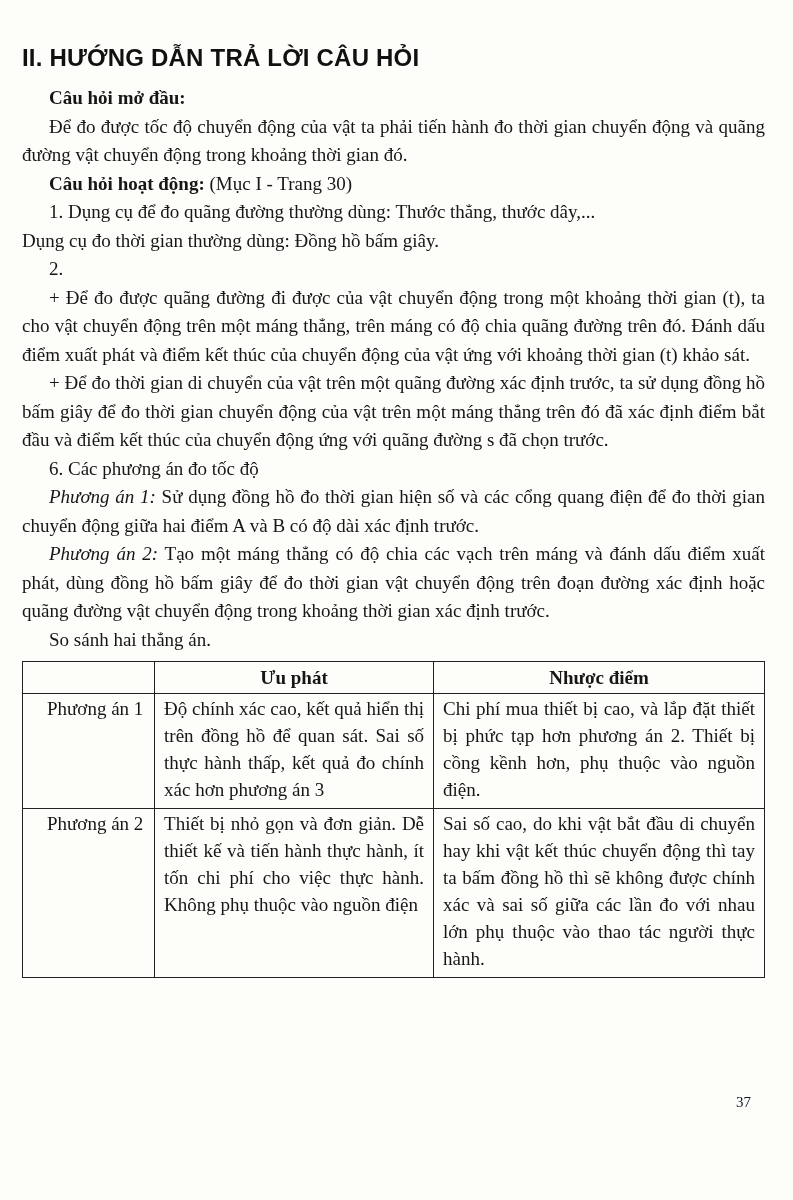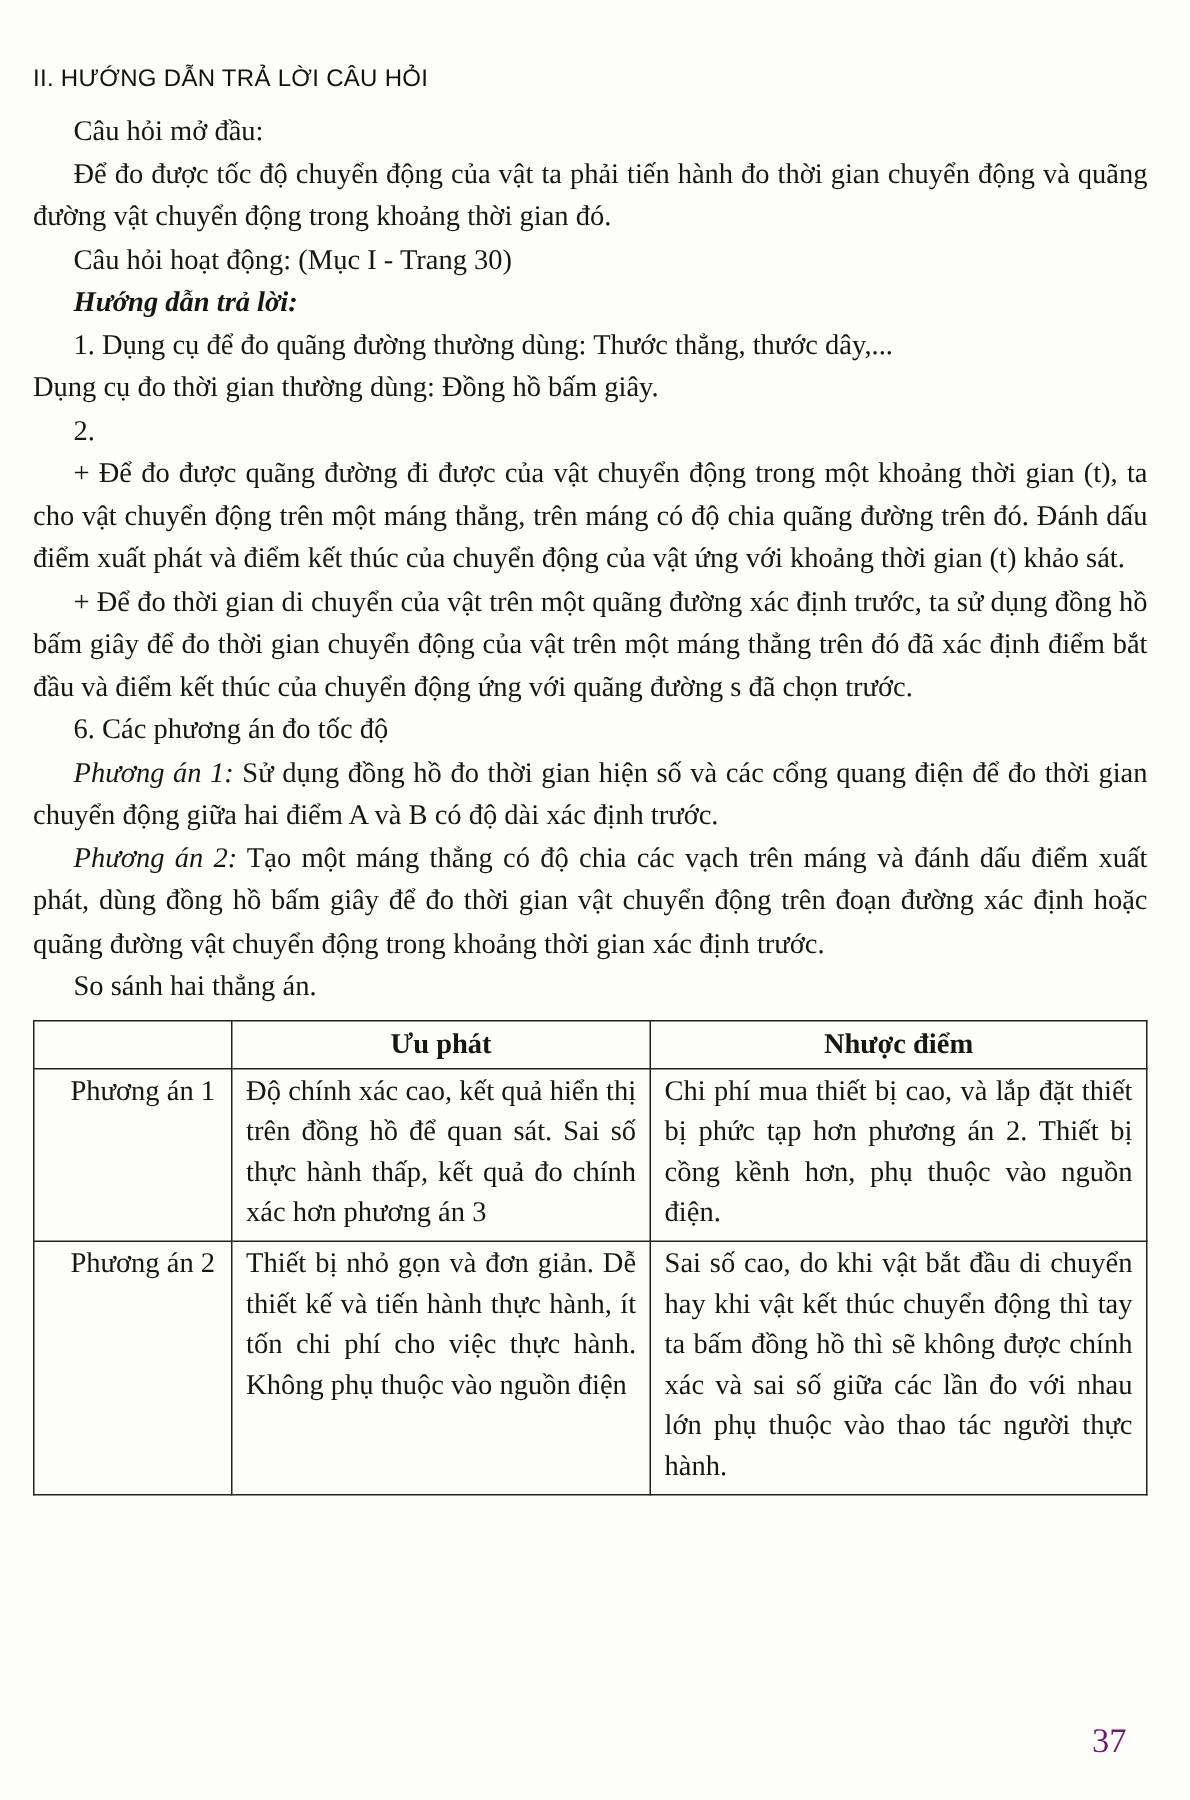--- a/index.html
+++ b/index.html
@@ -10,34 +10,34 @@
     color: #161616;
     font-family: "Liberation Serif", serif;
     position: relative;
     overflow: hidden;
   }
   .page {
     padding: 44px 28px 0 22px;
   }
   .section-heading {
     font-family: "Liberation Sans", sans-serif;
-    font-size: 16px;
-    font-weight: 400;
+    font-size: 24px;
+    font-weight: 700;
     letter-spacing: 0.2px;
     margin: 0 0 12px 0;
     color: #111;
   }
   p {
     margin: 0;
     font-size: 19px;
     line-height: 28.5px;
     text-align: justify;
   }
   .indent { text-indent: 27px; }
-  .bold { font-weight: 400; }
+  .bold { font-weight: 700; }
   .bolditalic { font-weight: 700; font-style: italic; }
   .italic { font-style: italic; }
 
   table.compare {
     width: 100%;
     border-collapse: collapse;
     margin-top: 7px;
     font-size: 19px;
     line-height: 27px;
   }
@@ -57,40 +57,39 @@
   .compare td.label-cell {
     text-align: left;
     padding-left: 24px;
   }
   .col-label { width: 17.8%; }
   .col-pros  { width: 37.6%; }
   .col-cons  { width: 44.6%; }
 
   .page-number {
     position: absolute;
-    top: 1148px;
+    top: 1094px;
     right: 42px;
-    font-size: 23px;
-    color: #701a75;
+    font-size: 15px;
+    color: #0f172a;
   }
 </style>
 </head>
 <body>
 
 <div class="page">
 
   <h1 class="section-heading">II. HƯỚNG DẪN TRẢ LỜI CÂU HỎI</h1>
 
   <p class="indent"><span class="bold">Câu hỏi mở đầu:</span></p>
 
   <p class="indent">Để đo được tốc độ chuyển động của vật ta phải tiến hành đo thời gian chuyển động và quãng đường vật chuyển động trong khoảng thời gian đó.</p>
 
   <p class="indent"><span class="bold">Câu hỏi hoạt động:</span><span> (Mục I - Trang 30)</span></p>
 
-  <p class="indent"><span class="bolditalic">Hướng dẫn trả lời:</span></p>
 
   <p class="indent">1. Dụng cụ để đo quãng đường thường dùng: Thước thẳng, thước dây,...</p>
 
   <p>Dụng cụ đo thời gian thường dùng: Đồng hồ bấm giây.</p>
 
   <p class="indent">2.</p>
 
   <p class="indent">+ Để đo được quãng đường đi được của vật chuyển động trong một khoảng thời gian (t), ta cho vật chuyển động trên một máng thẳng, trên máng có độ chia quãng đường trên đó. Đánh dấu điểm xuất phát và điểm kết thúc của chuyển động của vật ứng với khoảng thời gian (t) khảo sát.</p>
 
   <p class="indent">+ Để đo thời gian di chuyển của vật trên một quãng đường xác định trước, ta sử dụng đồng hồ bấm giây để đo thời gian chuyển động của vật trên một máng thẳng trên đó đã xác định điểm bắt đầu và điểm kết thúc của chuyển động ứng với quãng đường s đã chọn trước.</p>

